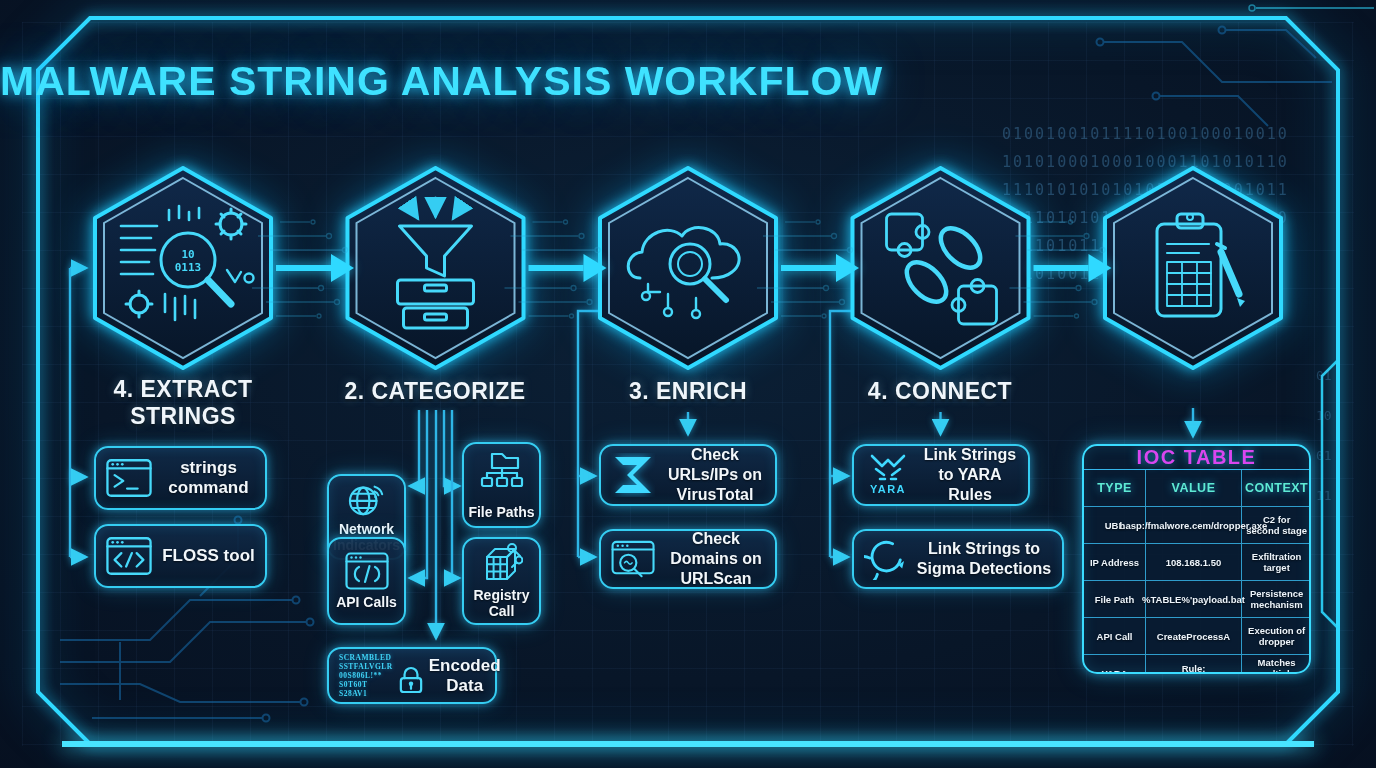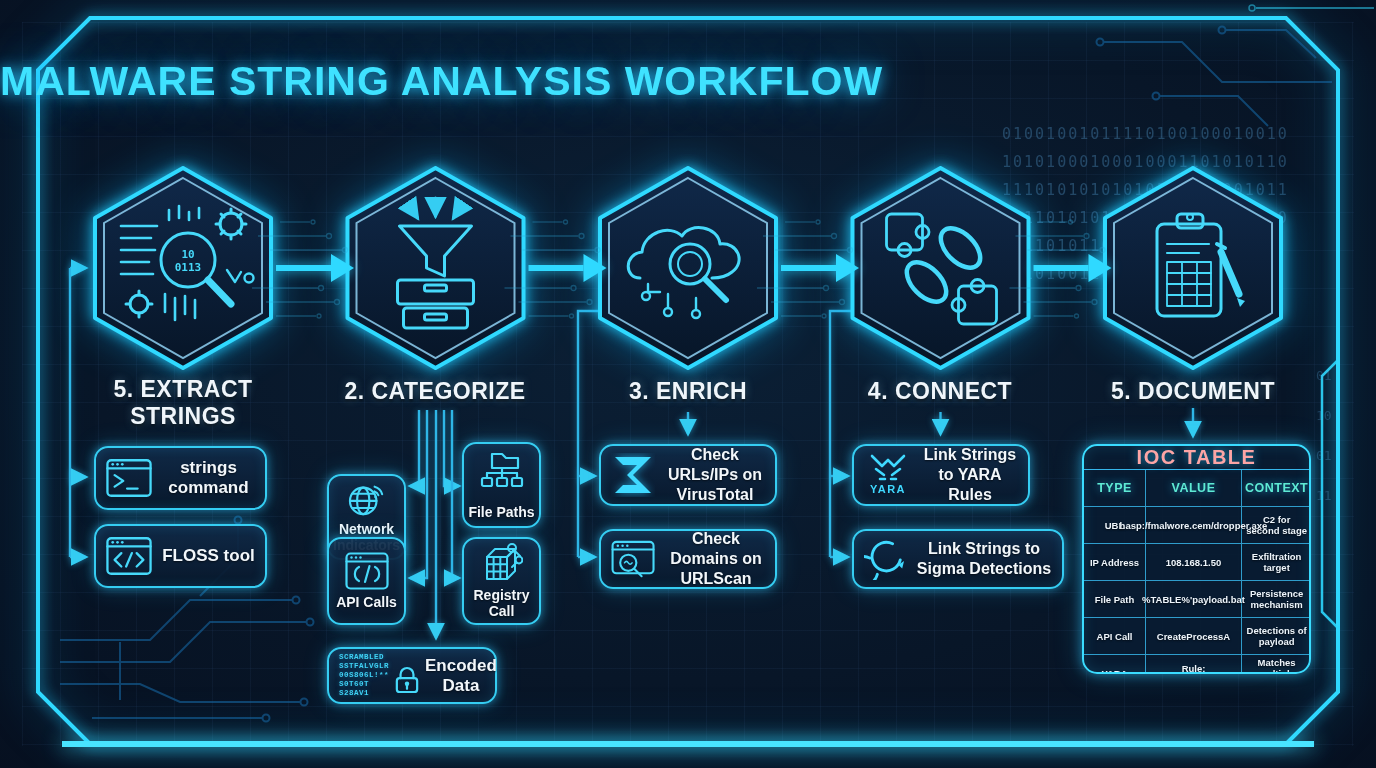--- a/index.html
+++ b/index.html
@@ -23,30 +23,30 @@
   .nbox{position:absolute;z-index:4;border:2px solid #35cdf2;border-radius:14px;
     background:linear-gradient(180deg, rgba(16,42,72,.94), rgba(8,24,44,.94));
     box-shadow:0 0 10px rgba(45,200,255,.55),0 0 24px rgba(45,200,255,.22), inset 0 0 12px rgba(45,200,255,.16);
     display:flex;align-items:center;box-sizing:border-box;}
   .rowbox{flex-direction:row;padding:6px 10px;gap:10px;}
   .sqbox{flex-direction:column;justify-content:center;padding:6px 2px;gap:4px;}
   .box-label{flex:1;text-align:center;font-size:17px;font-weight:700;line-height:20px;color:#f2f7fb;
     text-shadow:0 1px 2px rgba(0,0,0,.6);}
   .sq-label{text-align:center;font-size:14px;font-weight:700;line-height:16px;color:#f2f7fb;
     text-shadow:0 1px 2px rgba(0,0,0,.6);}
-  .scramble{width:58px;font-family:Liberation Mono, monospace;font-size:7.5px;font-weight:700;
+  .scramble{width:58px;font-family:Liberation Serif, serif;font-size:7.5px;font-weight:700;
     line-height:9px;letter-spacing:.5px;color:#3fd2f5;text-shadow:0 0 4px rgba(40,200,255,.5);}
   .icn{flex:none;}
   .ioc{position:absolute;left:1082px;top:444px;width:229px;height:230px;z-index:4;
     border:2.5px solid #3adcff;border-radius:15px;overflow:hidden;box-sizing:border-box;
     background:rgba(9,28,50,.92);
     box-shadow:0 0 12px rgba(45,200,255,.55),0 0 28px rgba(45,200,255,.25), inset 0 0 14px rgba(45,200,255,.15);
     display:flex;flex-direction:column;}
   .ioc-title{height:34px;display:flex;align-items:center;justify-content:center;
-    font-size:20px;font-weight:800;letter-spacing:1.5px;color:#fca5a5;
+    font-size:20px;font-weight:800;letter-spacing:1.5px;color:#d946ef;
     text-shadow:0 0 10px rgba(40,200,255,.8);border-bottom:1.6px solid rgba(60,200,255,.9);}
   .ioc-grid{flex:1;display:grid;grid-template-columns:62px 96px 1fr;grid-auto-rows:1fr;}
   .ioc-cell{border-right:1.6px solid rgba(60,200,255,.75);border-bottom:1.6px solid rgba(60,200,255,.75);
     display:flex;align-items:center;justify-content:center;text-align:center;
     font-size:9.5px;font-weight:700;line-height:11px;color:#eef5fb;padding:2px 3px;
     text-shadow:0 1px 2px rgba(0,0,0,.6);}
   .ioc-grid .ioc-cell:nth-child(3n){border-right:none;}
   .ioc-head{font-size:12.5px;font-weight:800;letter-spacing:.5px;color:#5eead4;
     text-shadow:0 0 8px rgba(40,200,255,.7);}
   .ioc-grid .ioc-cell:nth-last-child(-n+3){border-bottom:none;}
@@ -284,25 +284,24 @@
     <g fill="rgba(100,180,235,.25)" font-family="DejaVu Sans Mono, monospace" font-size="13">
       <text x="1316" y="380">01</text>
         <text x="1316" y="420">10</text>
       <text x="1316" y="460">01</text>
         <text x="1316" y="500">11</text>
     </g>
   </svg>
 
   <div class="title">MALWARE STRING ANALYSIS WORKFLOW</div>
 
-  <div class="stepLabel" style="left:83px;top:376px;">5. EXTRACT STRINGS</div>
+  <div class="stepLabel" style="left:83px;top:376px;">4. EXTRACT STRINGS</div>
   <div class="stepLabel" style="left:335px;top:378px;">2. CATEGORIZE</div>
   <div class="stepLabel" style="left:588px;top:378px;">3. ENRICH</div>
   <div class="stepLabel" style="left:840px;top:378px;">4. CONNECT</div>
-  <div class="stepLabel" style="left:1093px;top:378px;">5. DOCUMENT</div>
 
   <div class="nbox rowbox" style="left:94px;top:446px;width:173px;height:64px;">
     <svg class="icn" width="46" height="40" viewBox="0 0 48 40" stroke="#46d9fa" fill="none" stroke-width="2.4" stroke-linecap="round" stroke-linejoin="round">
       <rect x="1.5" y="1.5" width="45" height="37" rx="4"></rect>
         <line x1="1.5" y1="10" x2="46.5" y2="10"></line>
       <circle cx="7" cy="5.7" r="1.4" fill="#46d9fa" stroke="none"></circle>
         <circle cx="12" cy="5.7" r="1.4" fill="#46d9fa" stroke="none"></circle>
         <circle cx="17" cy="5.7" r="1.4" fill="#46d9fa" stroke="none"></circle>
       <polyline points="9,17 18,23 9,29"></polyline>
         <line x1="22" y1="31" x2="33" y2="31"></line>
@@ -447,21 +446,21 @@
       <div class="ioc-cell">IP Address</div>
       <div class="ioc-cell">108.168.1.50</div>
       <div class="ioc-cell">Exfiltration target</div>
 
       <div class="ioc-cell">File Path</div>
       <div class="ioc-cell">%TABLE%'payload.bat</div>
       <div class="ioc-cell">Persistence mechanism</div>
 
       <div class="ioc-cell">API Call</div>
       <div class="ioc-cell">CreateProcessA</div>
-      <div class="ioc-cell">Detections of payload</div>
+      <div class="ioc-cell">Execution of dropper</div>
 
       <div class="ioc-cell">YARA</div>
       <div class="ioc-cell">Rule: Suspicious_Strings</div>
       <div class="ioc-cell">Matches multiple indicators</div>
     </div>
   </div>
 
 </div>
 
 </body></html>

